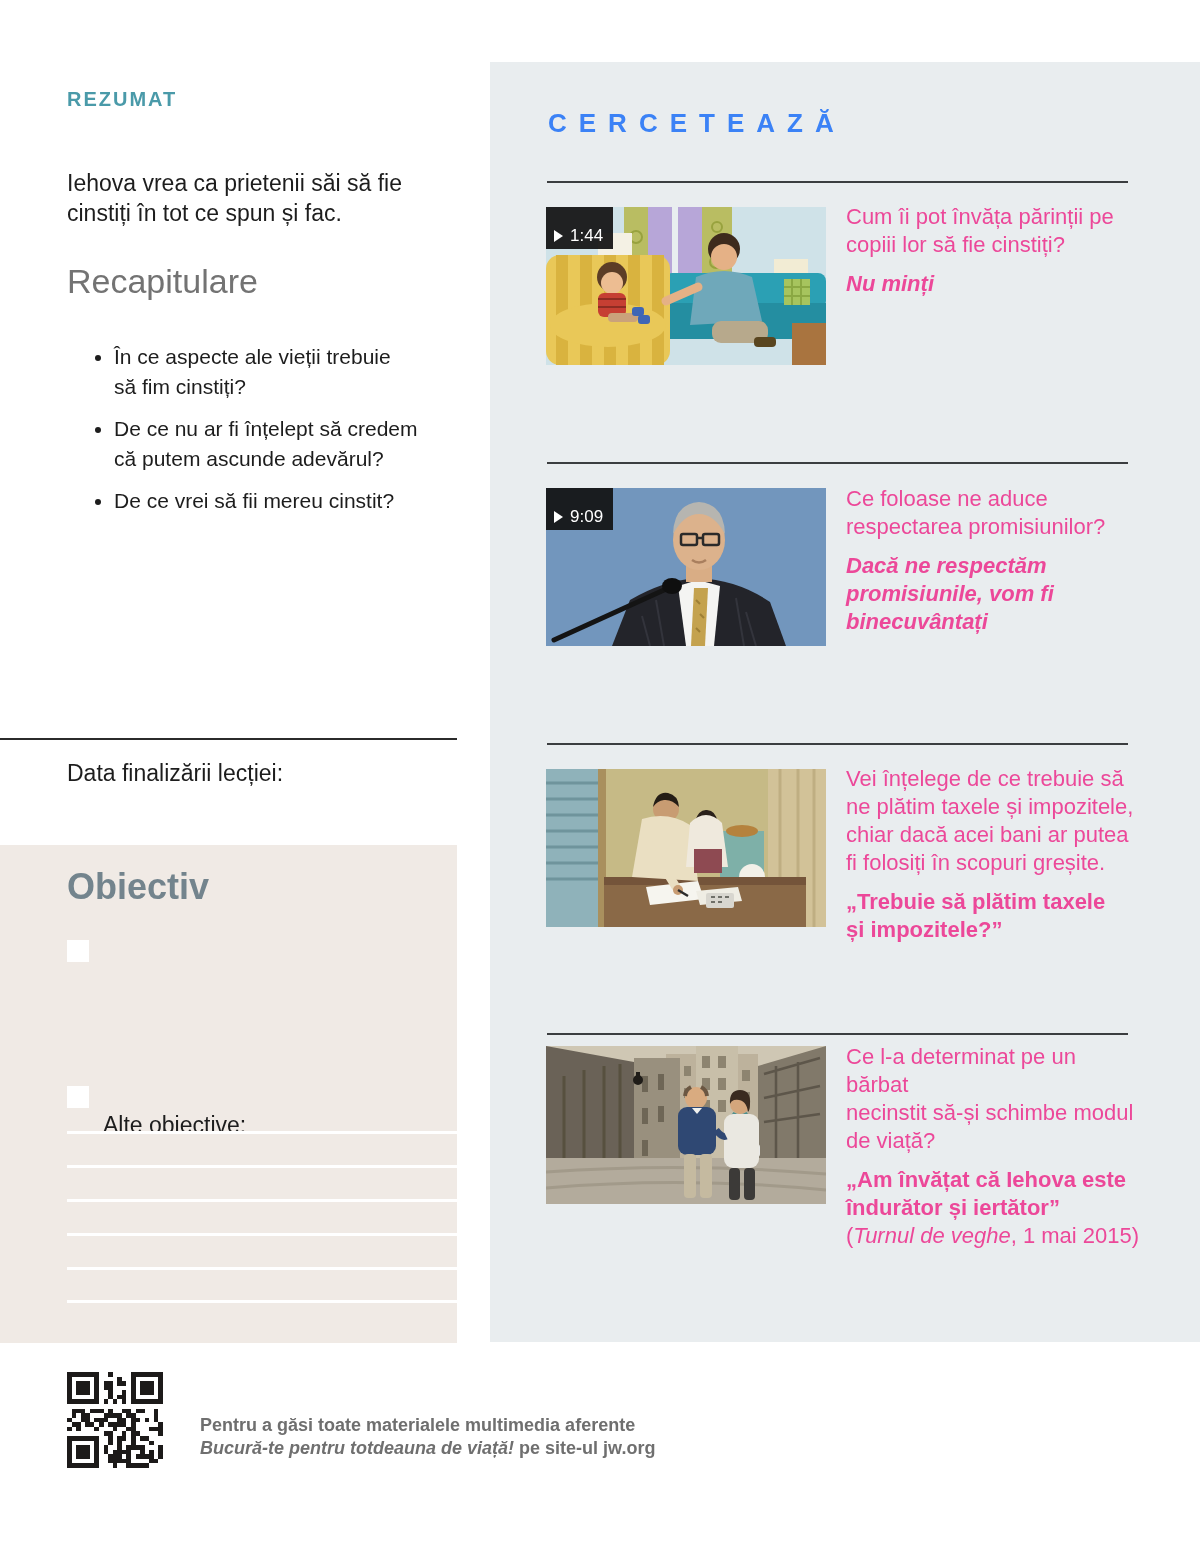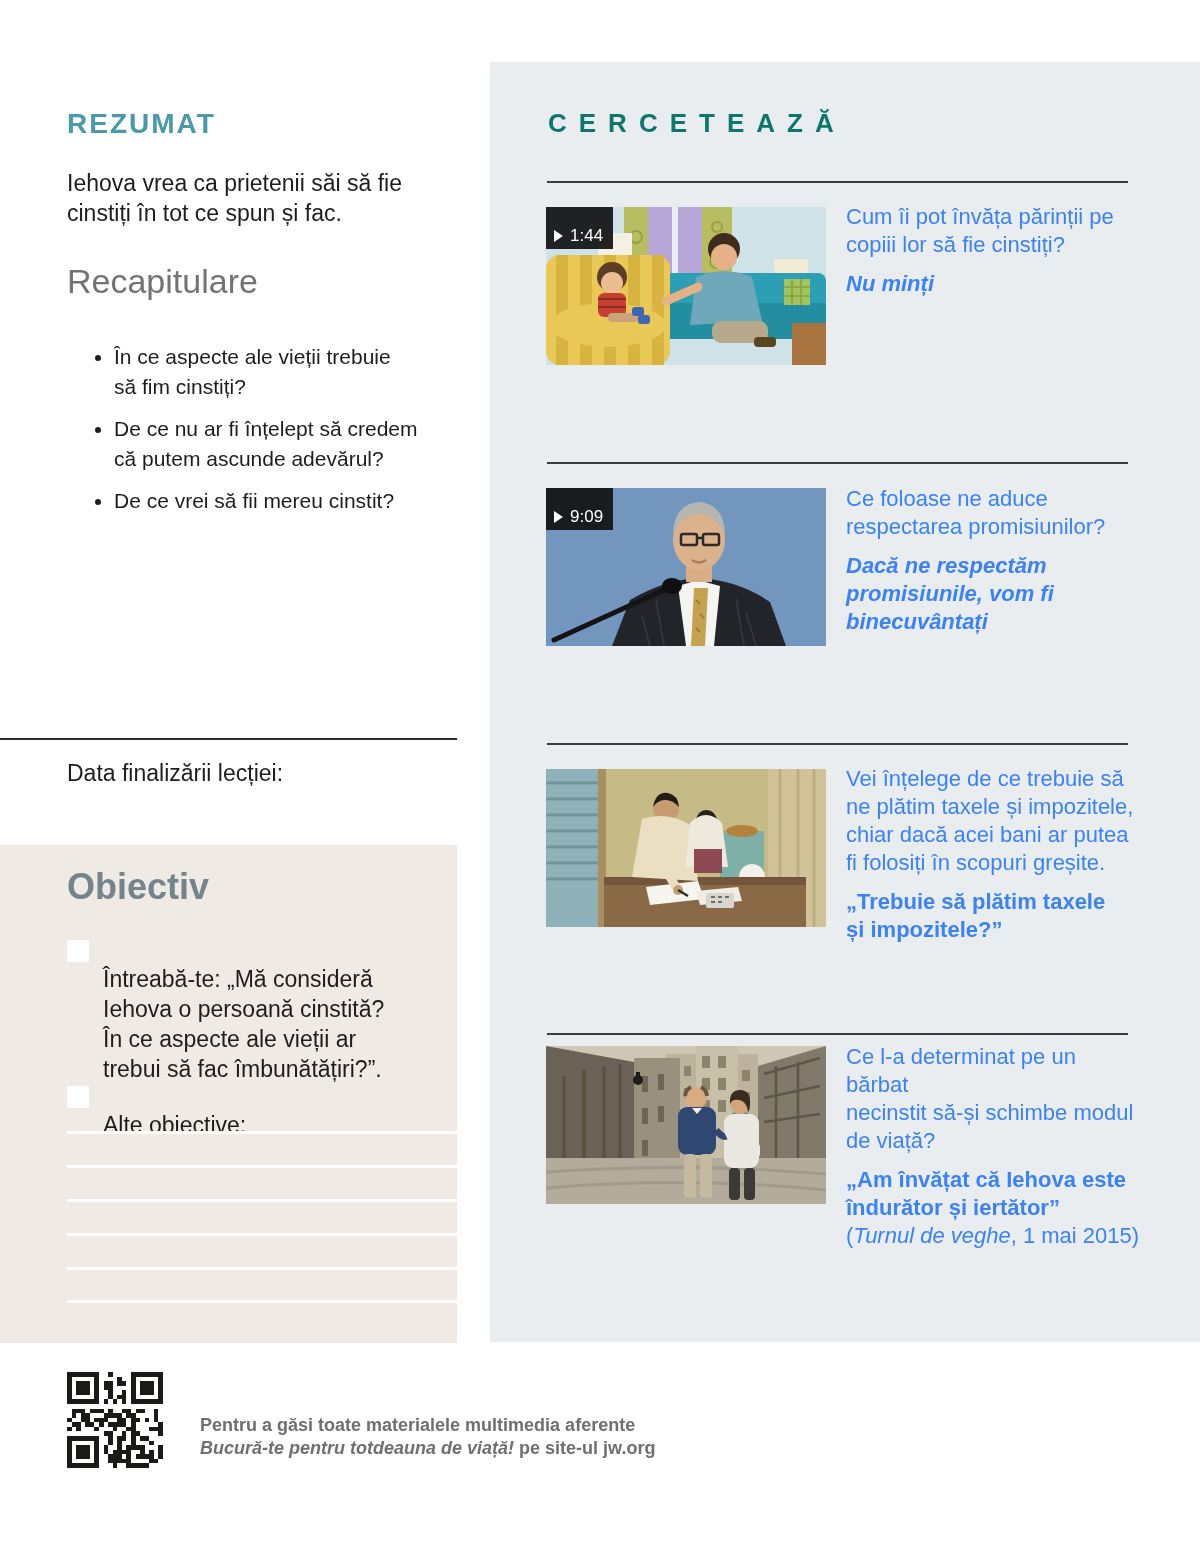--- a/index.html
+++ b/index.html
@@ -1,49 +1,49 @@
 <!DOCTYPE html>
 <html lang="ro"><head>
 <meta charset="utf-8">
 <style>
   html,body{margin:0;padding:0;background:#ffffff;}
   body{font-family:"Liberation Sans", sans-serif; color:#1d1d1d;}
   #page{position:relative;width:1200px;height:1543px;background:#ffffff;overflow:hidden;}
 
   
-  .h-teal{position:absolute;left:67px;top:108px;font-size:28px;font-weight:bold;letter-spacing:2px;color:#4A9AA9;}
+  .h-teal{position:absolute;left:67px;top:88px;font-size:20px;font-weight:bold;letter-spacing:2px;color:#4A9AA9;}
   .summary-body{position:absolute;left:67px;top:168px;width:392px;font-size:23px;line-height:30px;white-space:pre-line;}
   .h-recap{position:absolute;left:67px;top:262px;font-size:34px;font-weight:normal;color:#737373;}
   .recap-list{position:absolute;left:90px;top:330px;width:372px;margin:0;padding:0 0 0 24px;}
   .recap-list li{font-size:21px;line-height:30px;margin:12px 0 6px 0;white-space:pre-line;}
   .rule-left{position:absolute;left:0;top:738px;width:457px;height:2px;background:#2b2b2b;}
   .date-label{position:absolute;left:67px;top:758px;font-size:23px;line-height:30px;}
 
   .objective-box{position:absolute;left:0;top:845px;width:457px;height:498px;background:#F0EAE5;}
   .h-objective{position:absolute;left:67px;top:866px;font-size:36px;font-weight:bold;color:#73848D;}
   .obj-item{position:absolute;left:67px;width:370px;font-size:23px;line-height:30px;white-space:pre-line;}
   .obj-item1{top:934px;}
   .obj-item2{top:1080px;}
   .checkbox{position:absolute;width:22px;height:22px;background:#ffffff;}
   .cb1{left:67px;top:940px;}
   .cb2{left:67px;top:1086px;}
   .obj-item .txt{display:block;margin-left:36px;}
   .write-line{position:absolute;left:67px;width:390px;height:3px;background:#ffffff;}
 
   
   .research-panel{position:absolute;left:490px;top:62px;width:710px;height:1280px;background:#E9EDEF;}
-  .h-research{position:absolute;left:548px;top:108px;font-size:26px;font-weight:bold;letter-spacing:12px;color:#0f766e;}
+  .h-research{position:absolute;left:548px;top:108px;font-size:26px;font-weight:bold;letter-spacing:12px;color:#3b82f6;}
   .rule{position:absolute;left:547px;width:581px;height:2px;background:#3b3e40;}
   .thumb{position:absolute;left:546px;width:280px;height:158px;overflow:hidden;cursor:pointer;}
   .thumb svg{display:block;}
   .badge{position:absolute;left:0;top:0;height:26px;background:rgba(18,18,18,0.93);color:#fff;
          display:flex;align-items:center;padding:16px 10px 0 8px;font-size:17px;}
   .badge .tri{width:0;height:0;border-top:6px solid transparent;border-bottom:6px solid transparent;
               border-left:9px solid #ffffff;margin-right:7px;}
-  .row-text{position:absolute;left:846px;width:294px;font-size:22px;line-height:28px;color:#3b82f6;}
+  .row-text{position:absolute;left:846px;width:294px;font-size:22px;line-height:28px;color:#ec4899;}
   .row-text .q{white-space:pre-line;margin:0 0 11px 0;}
   .row-text .ans{white-space:pre-line;font-weight:bold;margin:0;}
   .ans.italic{font-style:italic;}
   .cite{white-space:pre-line;margin:0;}
   .cite .it{font-style:italic;}
 
   
   .qr{position:absolute;left:67px;top:1372px;width:96px;height:96px;}
   .footer-text{position:absolute;left:200px;top:1414px;font-size:18px;line-height:23px;
                font-weight:bold;color:#6F6F6F;}
@@ -66,26 +66,20 @@
 că putem ascunde adevărul?</li>
     <li>De ce vrei să fii mereu cinstit?</li>
   </ul>
 
   <div class="rule-left"></div>
   <div class="date-label">Data finalizării lecției:</div>
 
   <div class="objective-box"></div>
   <div class="h-objective">Obiectiv</div>
   <span class="checkbox cb1"></span>
-  <div class="obj-item obj-item1">
-    <span class="txt">Întreabă-te: „Mă consideră
-Iehova o persoană cinstită?
-În ce aspecte ale vieții ar
-trebui să fac îmbunătățiri?”.</span>
-  </div>
   <span class="checkbox cb2"></span>
   <div class="obj-item obj-item2">
     <span class="txt">Alte obiective:</span>
   </div>
   <div class="write-line" style="top:1131px"></div>
   <div class="write-line" style="top:1165px"></div>
   <div class="write-line" style="top:1199px"></div>
   <div class="write-line" style="top:1233px"></div>
   <div class="write-line" style="top:1267px"></div>
   <div class="write-line" style="top:1300px"></div>

